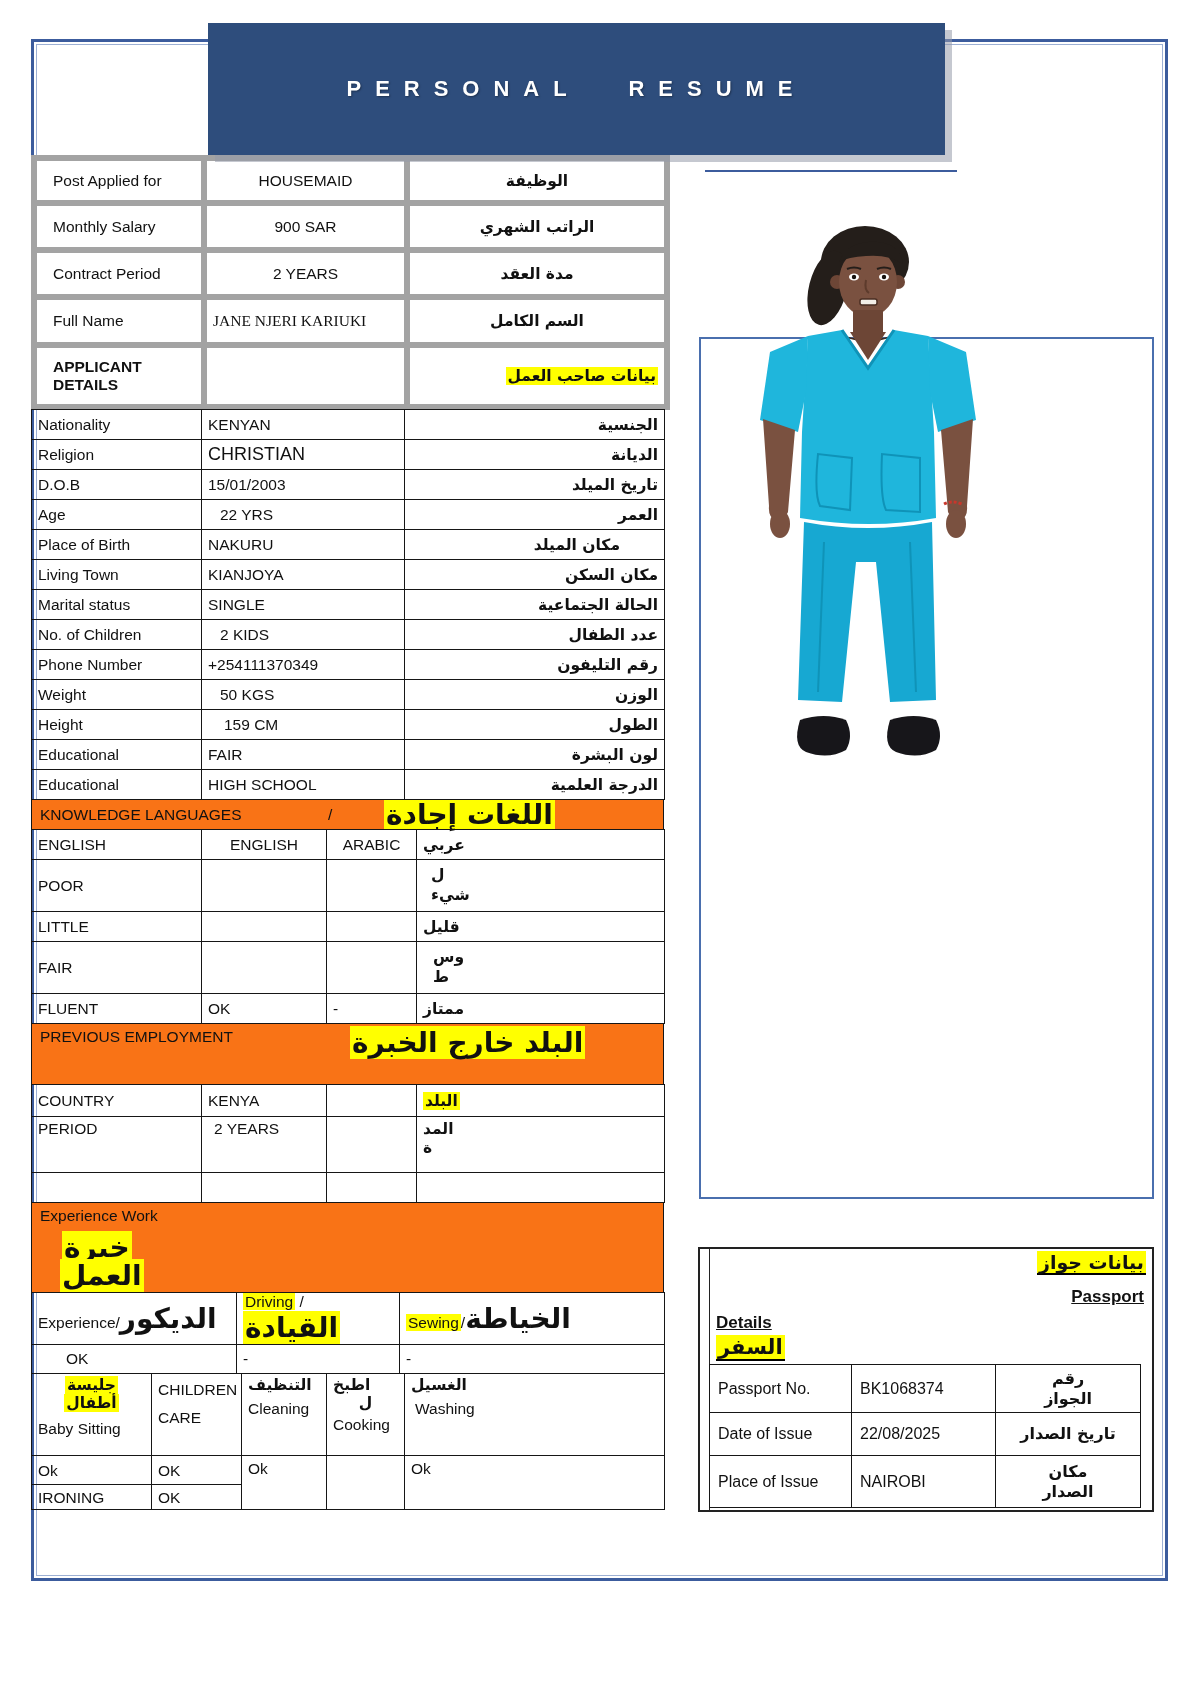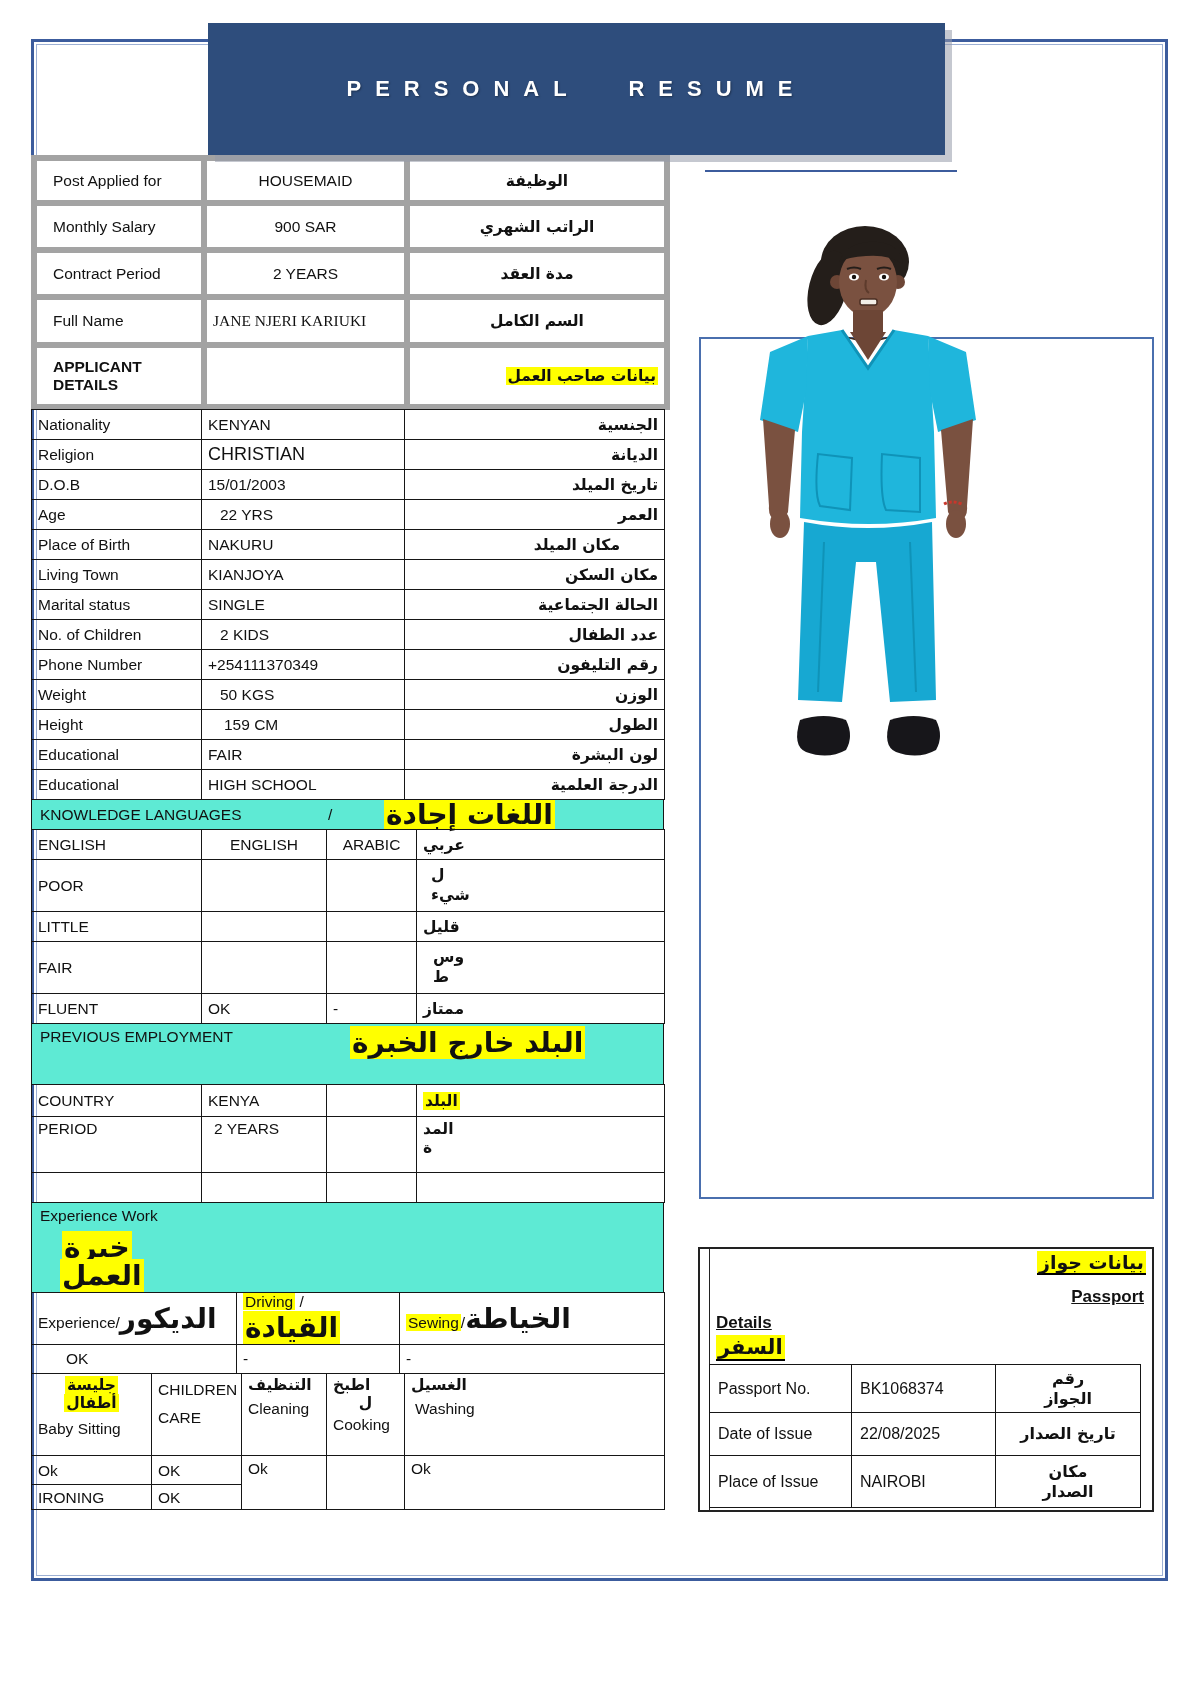--- a/index.html
+++ b/index.html
@@ -47,21 +47,21 @@
   .t4 tr.r1{height:32px;} .t4 tr.r2{height:56px;} .t4 tr.r3{height:30px;}
   .t4 tr.r2 td{vertical-align:top;padding-top:3px;}
   .t5 tr:nth-child(1){height:33px;} .t5 tr:nth-child(2){height:29px;}
   .t6 tr:nth-child(1){height:82px;} .t6 tr:nth-child(2){height:29px;}
   .t6 tr:nth-child(3){height:25px;}
   .t6 td{vertical-align:top;padding-top:2px;}
   .t6 tr:nth-child(2) td, .t6 tr:nth-child(3) td{vertical-align:middle;}
 
   
   .wide-row{position:relative;width:631px;border:1px solid #161616;margin-top:-1px;
-            background:#5eead4;font-size:15.5px;}
+            background:#f97316;font-size:15.5px;}
   .row-knowledge{height:29px;line-height:29px;}
   .row-prevemp{height:60px;}
   .row-exp{height:89px;}
 
   .big-ar{font-size:28px;}
 
   
   .photo-box{left:699px;top:337px;width:451px;height:858px;border:2px solid #4a6fae;z-index:1;}
   .person{left:738px;top:222px;z-index:2;}
 

